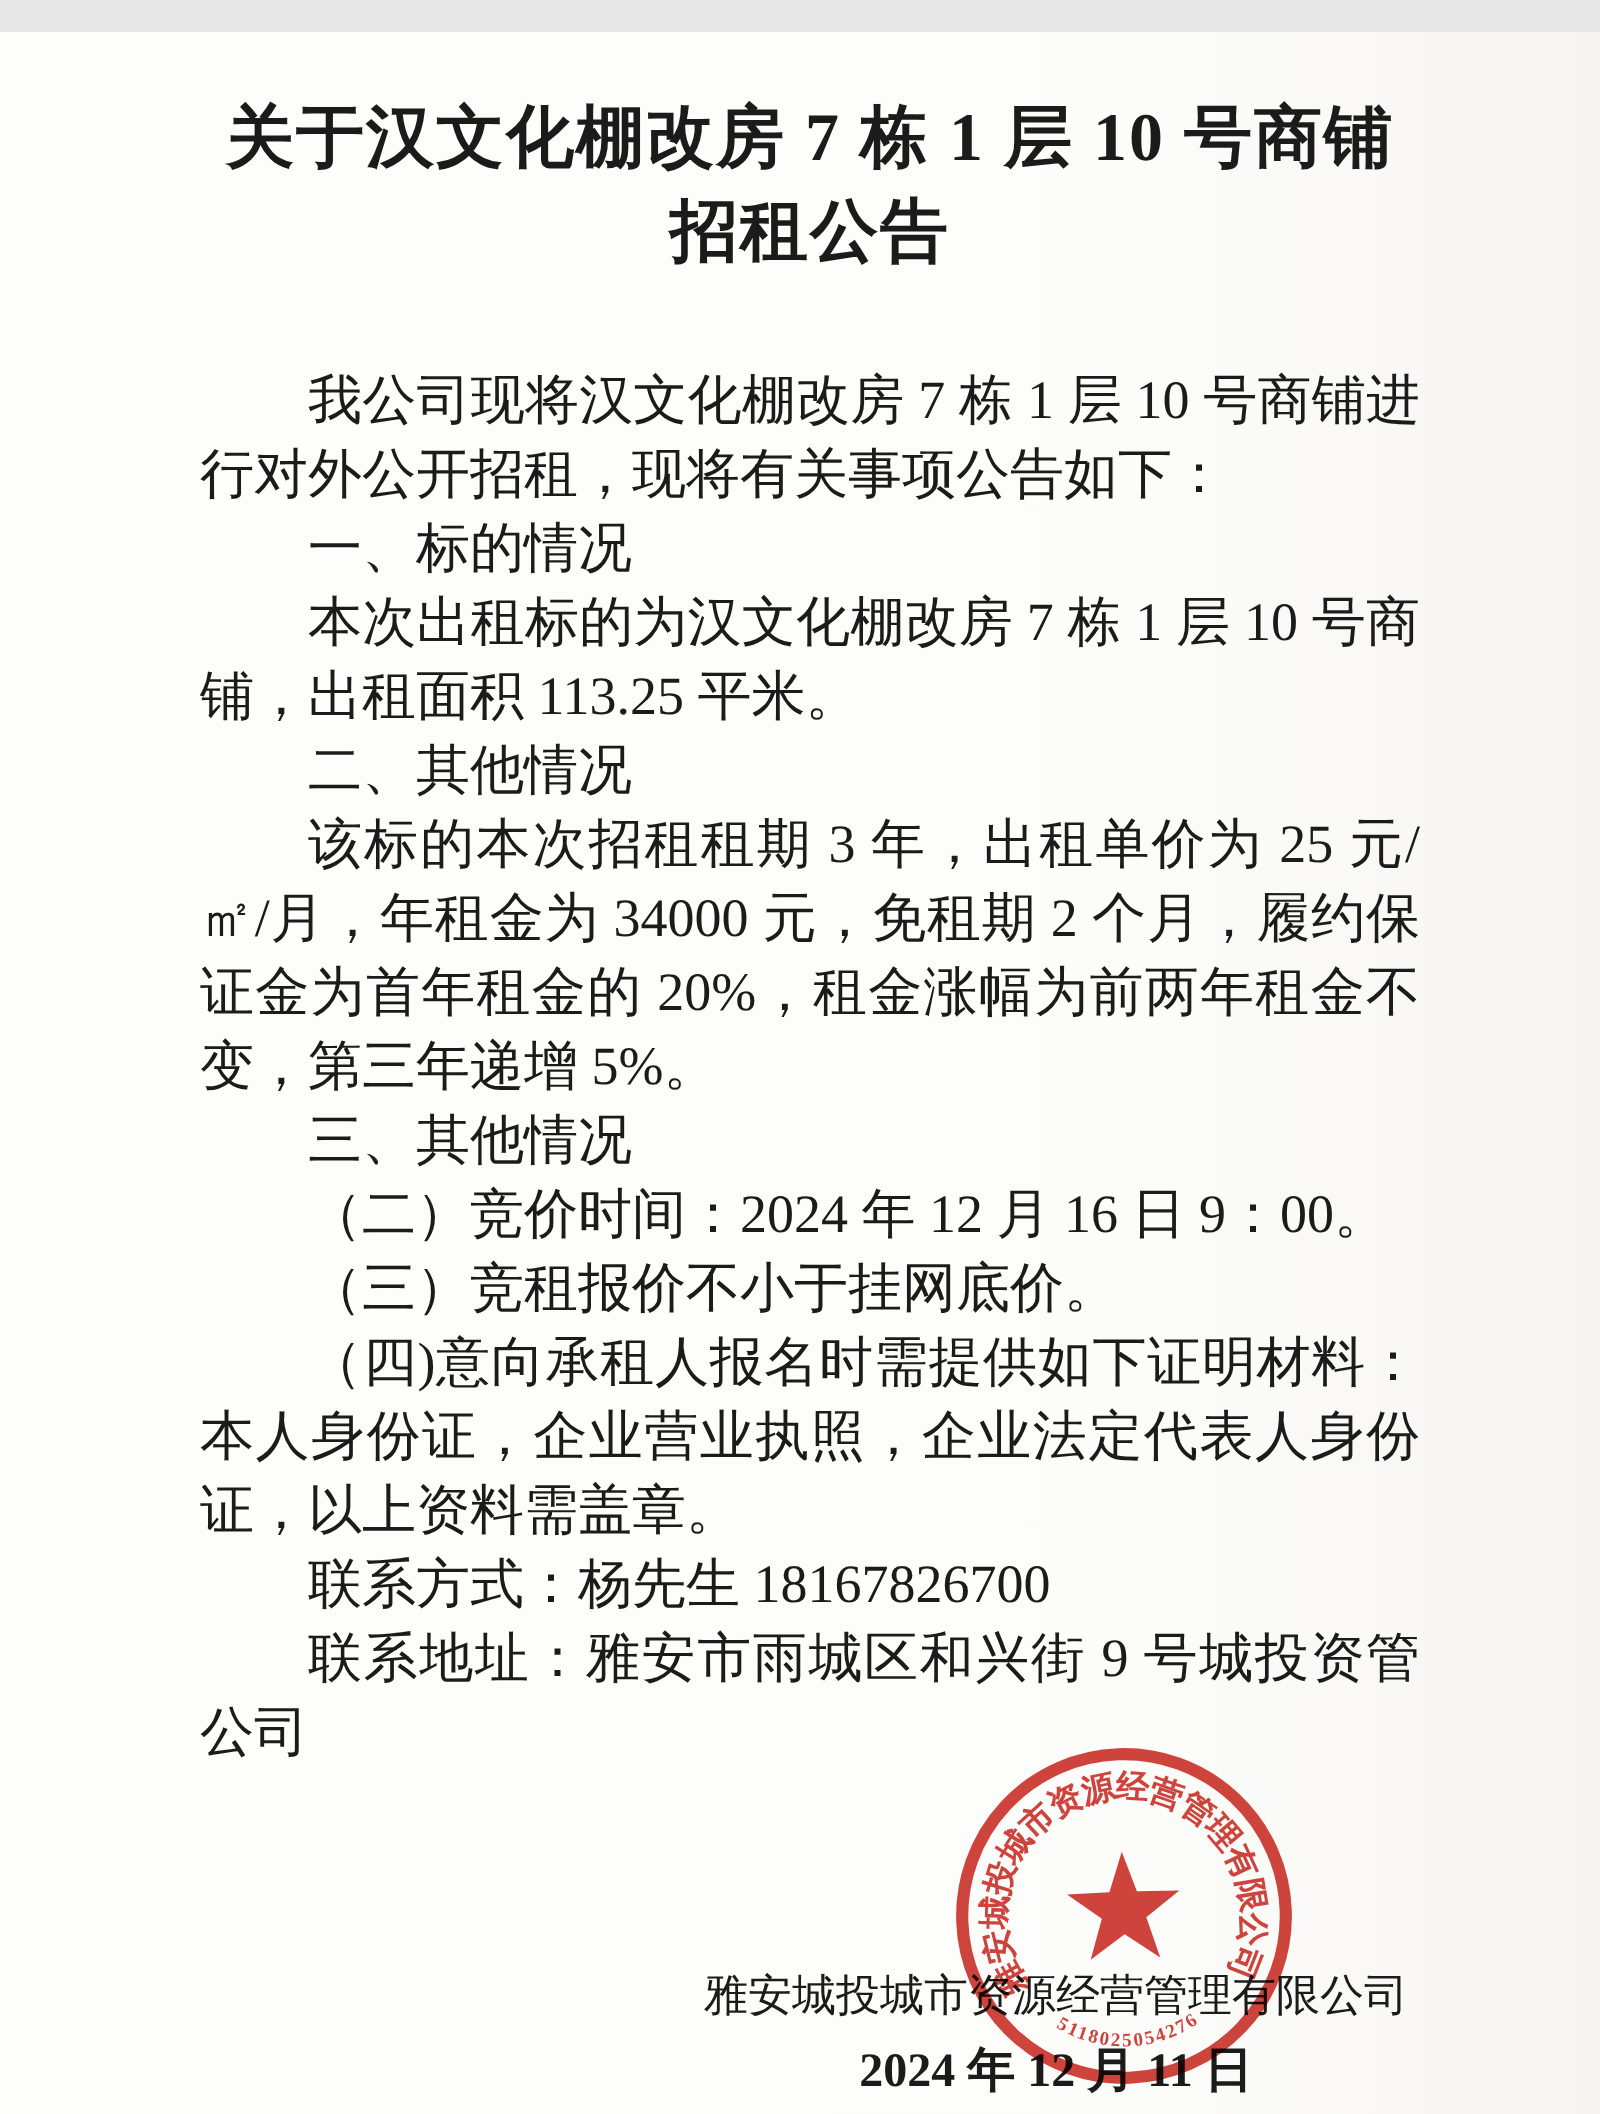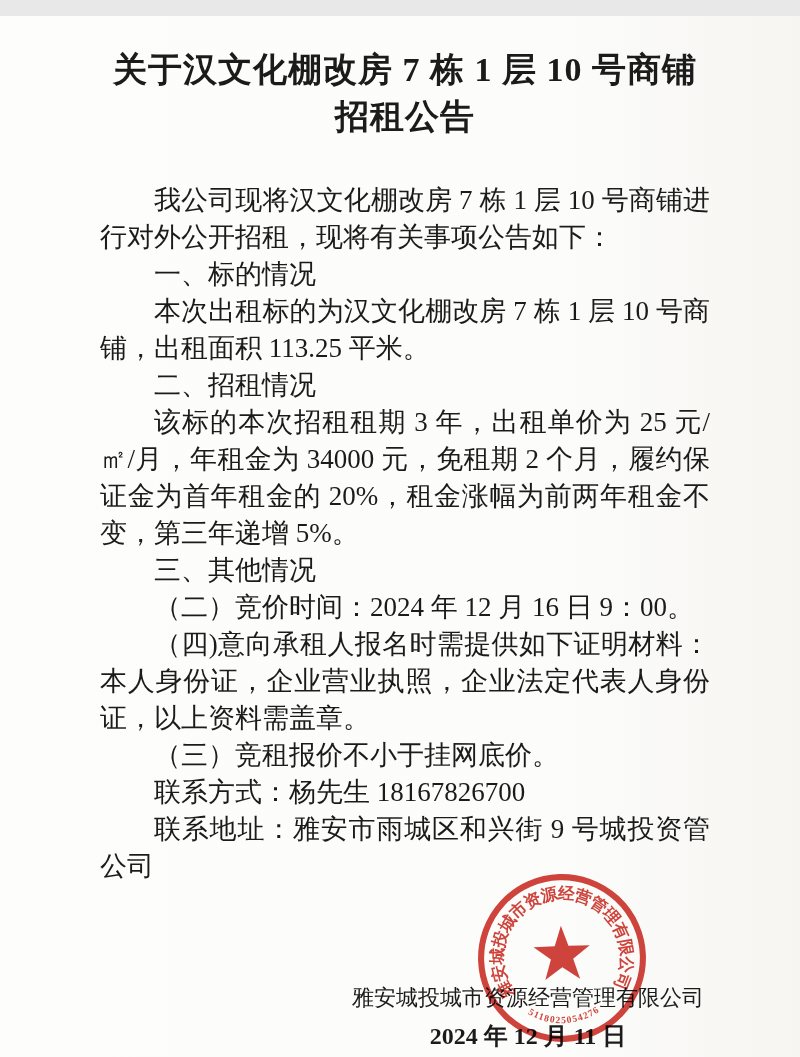--- a/index.html
+++ b/index.html
@@ -79,26 +79,26 @@
 
   <h1 class="title">
     <span>关于汉文化棚改房 7 栋 1 层 10 号商铺</span><br>
     <span>招租公告</span>
   </h1>
 
   <div class="body-text">
     <p>我公司现将汉文化棚改房 7 栋 1 层 10 号商铺进行对外公开招租，现将有关事项公告如下：</p>
     <p>一、标的情况</p>
     <p>本次出租标的为汉文化棚改房 7 栋 1 层 10 号商铺，出租面积 113.25 平米。</p>
-    <p>二、招租情况</p>
+    <p>二、其他情况</p>
     <p>该标的本次招租租期 3 年，出租单价为 25 元/㎡/月，年租金为 34000 元，免租期 2 个月，履约保证金为首年租金的 20%，租金涨幅为前两年租金不变，第三年递增 5%。</p>
     <p>三、其他情况</p>
     <p>（二）竞价时间：2024 年 12 月 16 日 9：00。</p>
+    <p>（三）竞租报价不小于挂网底价。</p>
     <p>（四)意向承租人报名时需提供如下证明材料：本人身份证，企业营业执照，企业法定代表人身份证，以上资料需盖章。</p>
-    <p>（三）竞租报价不小于挂网底价。</p>
     <p>联系方式：杨先生 18167826700</p>
     <p>联系地址：雅安市雨城区和兴街 9 号城投资管公司</p>
   </div>
 
   <div class="signature">
     <div class="company">雅安城投城市资源经营管理有限公司</div>
     <div class="date">2024 年 12 月 11 日</div>
   </div>
 
   <div class="seal">

